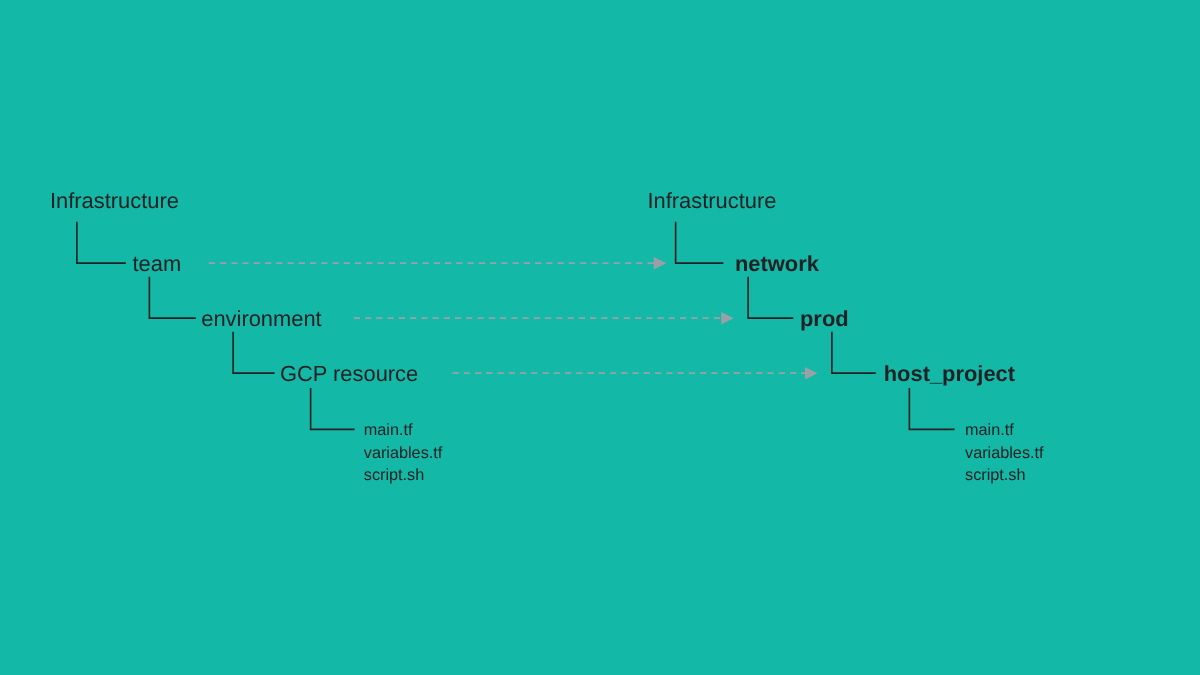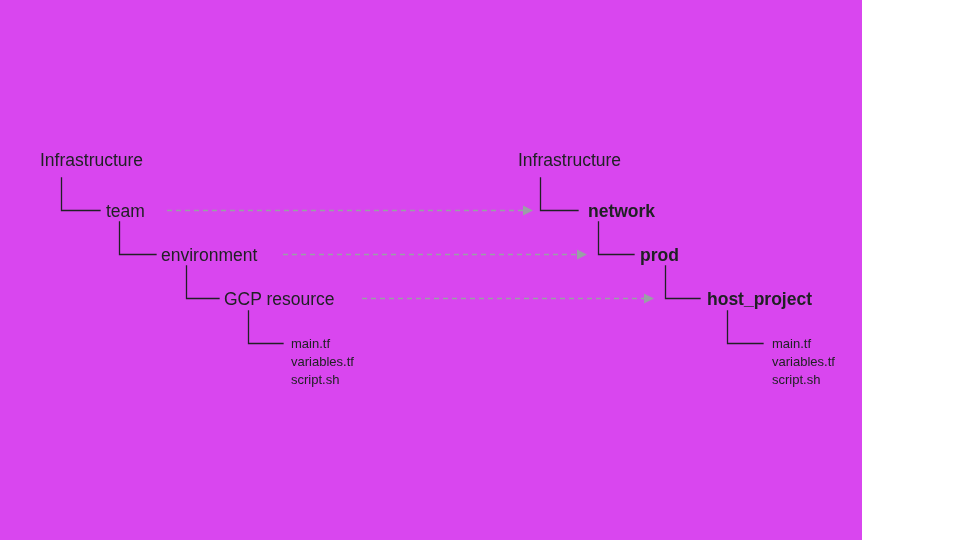--- a/index.html
+++ b/index.html
@@ -9,23 +9,23 @@
     background: #ffffff;
   }
   body {
     width: 960px;
     height: 540px;
     font-family: "Liberation Sans", sans-serif;
     overflow: hidden;
   }
   #diagram-canvas {
     position: relative;
-    width: 862px;
+    width: 960px;
     height: 540px;
-    background: #d946ef;
+    background: #14b8a6;
   }
   svg.diagram-svg {
     position: absolute;
     top: 0;
     left: 0;
     width: 960px;
     height: 540px;
   }
   .connector-line {
     stroke: #202124;

